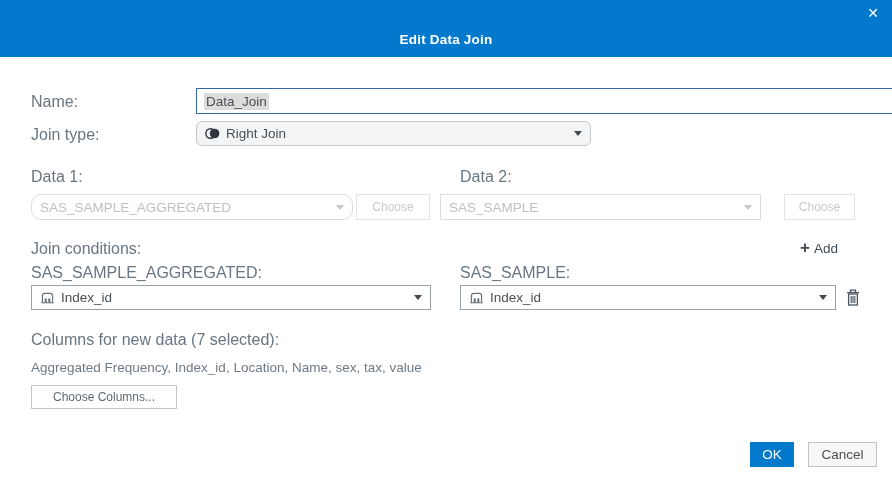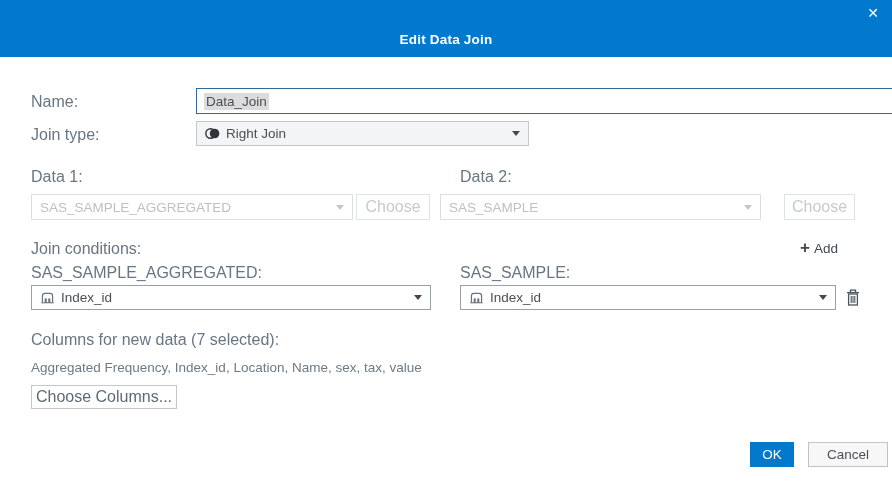--- a/index.html
+++ b/index.html
@@ -18,40 +18,40 @@
   .lbl { position:absolute; font-size:16px; color:#687683; }
   .combo { position:absolute; height:25px; background:#fff; border:1px solid #9aa1a6;
            display:flex; align-items:center; padding:0 8px; font-size:13.5px; color:#4a5056;
            cursor:pointer; }
   .combo .caret { margin-left:auto; width:0; height:0; border-left:4px solid transparent;
                   border-right:4px solid transparent; border-top:5px solid #43494e; }
   .combo.gray { background:#f3f4f5; border-color:#c4c8cb; }
   .combo.disabled { border-color:#dcdfe1; color:#bcc1c5; cursor:default; }
   .combo.disabled .caret { border-top-color:#c3c8cc; }
   .btn { position:absolute; height:26px; background:#fff; border:1px solid #c3c7ca;
-         color:#5d6a74; font-size:16px; display:flex; align-items:center;
+         color:#5d6a74; font-size:12px; display:flex; align-items:center;
          justify-content:center; cursor:pointer; }
   .btn.disabled { border-color:#e0e3e5; color:#c6cacd; cursor:default; }
   .icon-gap { margin-right:6px; display:inline-flex; align-items:center; }
 
   
   .name-lbl { left:31px; top:93px; }
   .name-input { position:absolute; left:196px; top:88px; width:756px; height:26px;
                 border:1px solid #35689b; background:#fff; display:flex; align-items:center;
                 padding:0 7px; font-size:13.5px; color:#4a5056; cursor:text; }
   .name-input .sel { background:#dcdcdc; padding:1px 2px; }
 
   
   .jt-lbl { left:31px; top:126px; }
-  .jt-combo { left:196px; top:121px; width:333px; }
+  .jt-combo { left:196px; top:121px; width:395px;border-radius:6px; }
 
   
   .d1-lbl { left:31px; top:168px; }
   .d2-lbl { left:460px; top:168px; }
-  .d1-combo { left:31px; top:194px; width:322px; height:26px; }
+  .d1-combo { left:31px; top:194px; width:322px; height:26px;border-radius:10px; }
   .d1-choose { left:356px; top:194px; width:74px; }
   .d2-combo { left:440px; top:194px; width:321px; height:26px; }
   .d2-choose { left:784px; top:194px; width:71px; }
 
   
   .jc-lbl { left:31px; top:240px; }
   .add-link { position:absolute; left:800px; top:240px; display:flex; align-items:center;
               cursor:pointer; color:#3f4a54; font-size:13.5px; }
   .add-link .plus { font-size:17px; font-weight:bold; margin-right:4px; line-height:16px; }
   .jc-left-lbl { left:31px; top:264px; }
@@ -62,21 +62,21 @@
 
   
   .cols-lbl { left:31px; top:331px; }
   .cols-list { position:absolute; left:31px; top:360px; font-size:13.5px; color:#6d7a86; }
   .cols-btn { left:31px; top:385px; width:146px; height:24px; }
 
   
   .ok-btn { position:absolute; left:750px; top:442px; width:44px; height:25px;
             background:#0379cd; color:#fff; border:1px solid #0379cd; font-size:13.5px;
             display:flex; align-items:center; justify-content:center; cursor:pointer; }
-  .cancel-btn { position:absolute; left:808px; top:442px; width:80px; height:25px;
+  .cancel-btn { position:absolute; left:808px; top:442px; width:69px; height:25px;
             background:#f7f7f7; border:1px solid #bfc3c6; color:#4a5056; font-size:13.5px;
             display:flex; align-items:center; justify-content:center; cursor:pointer; }
 </style>
 </head>
 <body>
 
 <div class="dialog">
 
   <div class="hdr">
     <div class="hdr-title">Edit Data Join</div>

